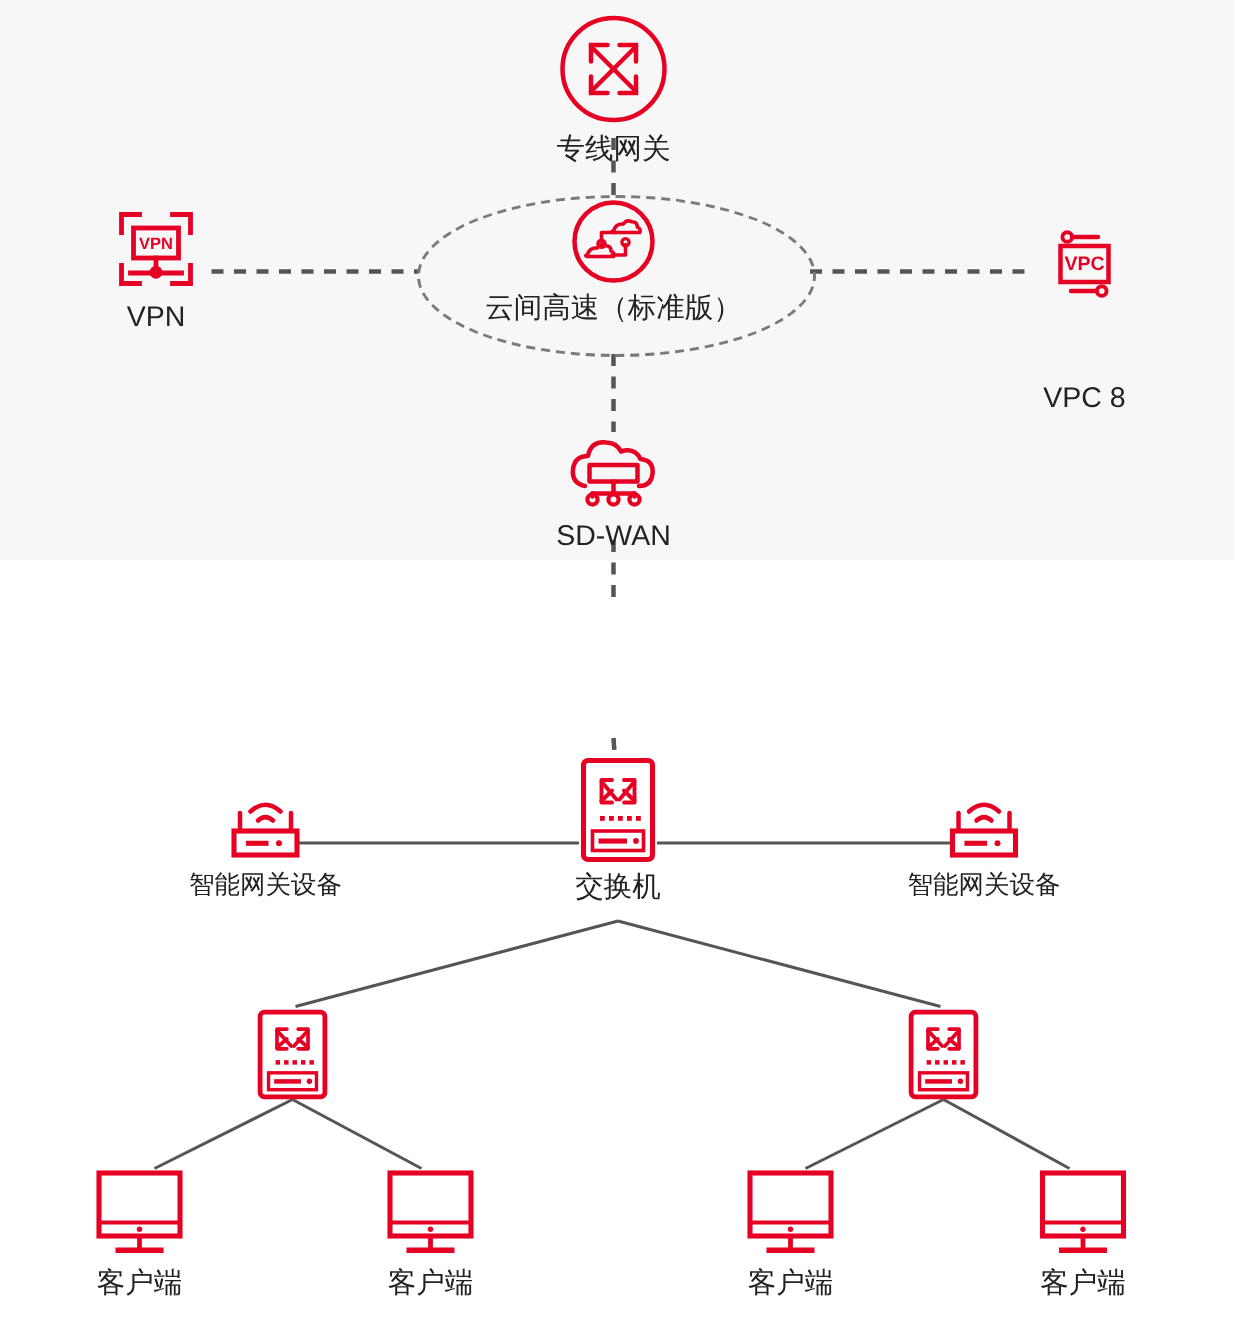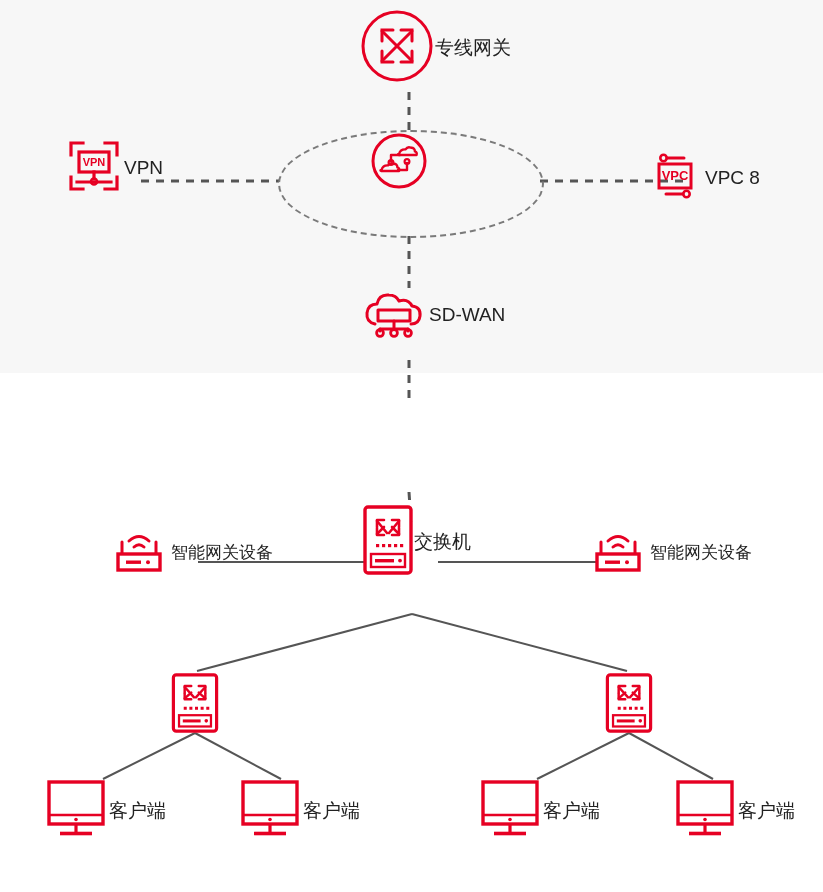--- a/index.html
+++ b/index.html
@@ -38,21 +38,21 @@
     position: absolute;
     left: 0;
     top: 0;
     width: 823px;
     height: 892px;
     pointer-events: none;
   }
   .node {
     position: absolute;
     display: flex;
-    flex-direction: row;
+    flex-direction: column;
     align-items: center;
     justify-content: space-between;
   }
   .node .glyph {
     display: block;
     line-height: 0;
   }
   .node .caption {
     margin-top: 4px;
     color: #222222;
@@ -143,41 +143,42 @@
           <path d="M30 23 q1.5 -5 6.5 -4.6 q2.2 -3.4 5.6 -1.6 q3.6 -0.2 3.8 3.6 q2.6 0.9 1.6 3.6 l-17.5 0 q-2.2 -0.6 0 -1"></path>
           <path d="M12.5 39 q1.5 -5 6.5 -4.6 q2.2 -3.4 5.6 -1.6 q3.6 -0.2 3.8 3.6 q2.6 0.9 1.6 3.6 l-17.5 0 q-2.2 -0.6 0 -1"></path>
           <polyline points="31,24 22,24 22,30"></polyline>
           <polyline points="29,39 38,39 38,32"></polyline>
         </g>
         <circle cx="22" cy="31.5" r="2.4" fill="none" stroke="#e60023" stroke-width="2.2"></circle>
         <circle cx="38" cy="30.5" r="2.4" fill="none" stroke="#e60023" stroke-width="2.2"></circle>
       </svg>
     </span>
   </div>
+  <div class="ellipse-label" style="left:278px; top:194px; width:262px;">云间高速（标准版）</div>
 
   <div class="node" style="left:64px; top:136px; width:80px;">
     <span class="glyph">
       <svg width="60" height="60" viewBox="0 0 60 60">
         <g stroke="#e60023" stroke-width="3.2" fill="none" stroke-linecap="square">
           <polyline points="7,19 7,7 19,7"></polyline>
           <polyline points="41,7 53,7 53,19"></polyline>
           <polyline points="7,41 7,53 19,53"></polyline>
           <polyline points="53,41 53,53 41,53"></polyline>
           <rect x="15" y="16" width="30" height="20"></rect>
           <line x1="13" y1="46" x2="47" y2="46"></line>
           <line x1="30" y1="36" x2="30" y2="43"></line>
         </g>
         <circle cx="30" cy="45.5" r="3" fill="none" stroke="#e60023" stroke-width="2.6"></circle>
         <text x="30" y="30" fill="#e60023" font-family="'Liberation Sans',sans-serif" font-size="11" font-weight="bold" text-anchor="middle">VPN</text>
       </svg>
     </span>
     <span class="caption">VPN</span>
   </div>
 
-  <div class="node" style="left:645px; top:146px; width:80px;">
+  <div class="node" style="left:683px; top:146px; width:80px;gap:44px;">
     <span class="glyph">
       <svg width="60" height="60" viewBox="0 0 60 60">
         <g stroke="#e60023" stroke-width="3" fill="none" stroke-linecap="round">
           <rect x="14" y="18" width="32" height="24"></rect>
           <line x1="22" y1="12" x2="39" y2="12"></line>
           <line x1="21" y1="48" x2="38" y2="48"></line>
         </g>
         <circle cx="18.5" cy="12" r="3.2" fill="none" stroke="#e60023" stroke-width="2.6"></circle>
         <circle cx="41.5" cy="48" r="3.2" fill="none" stroke="#e60023" stroke-width="2.6"></circle>
         <text x="30" y="34" fill="#e60023" font-family="'Liberation Sans',sans-serif" font-size="13" font-weight="bold" text-anchor="middle">VPC</text>

